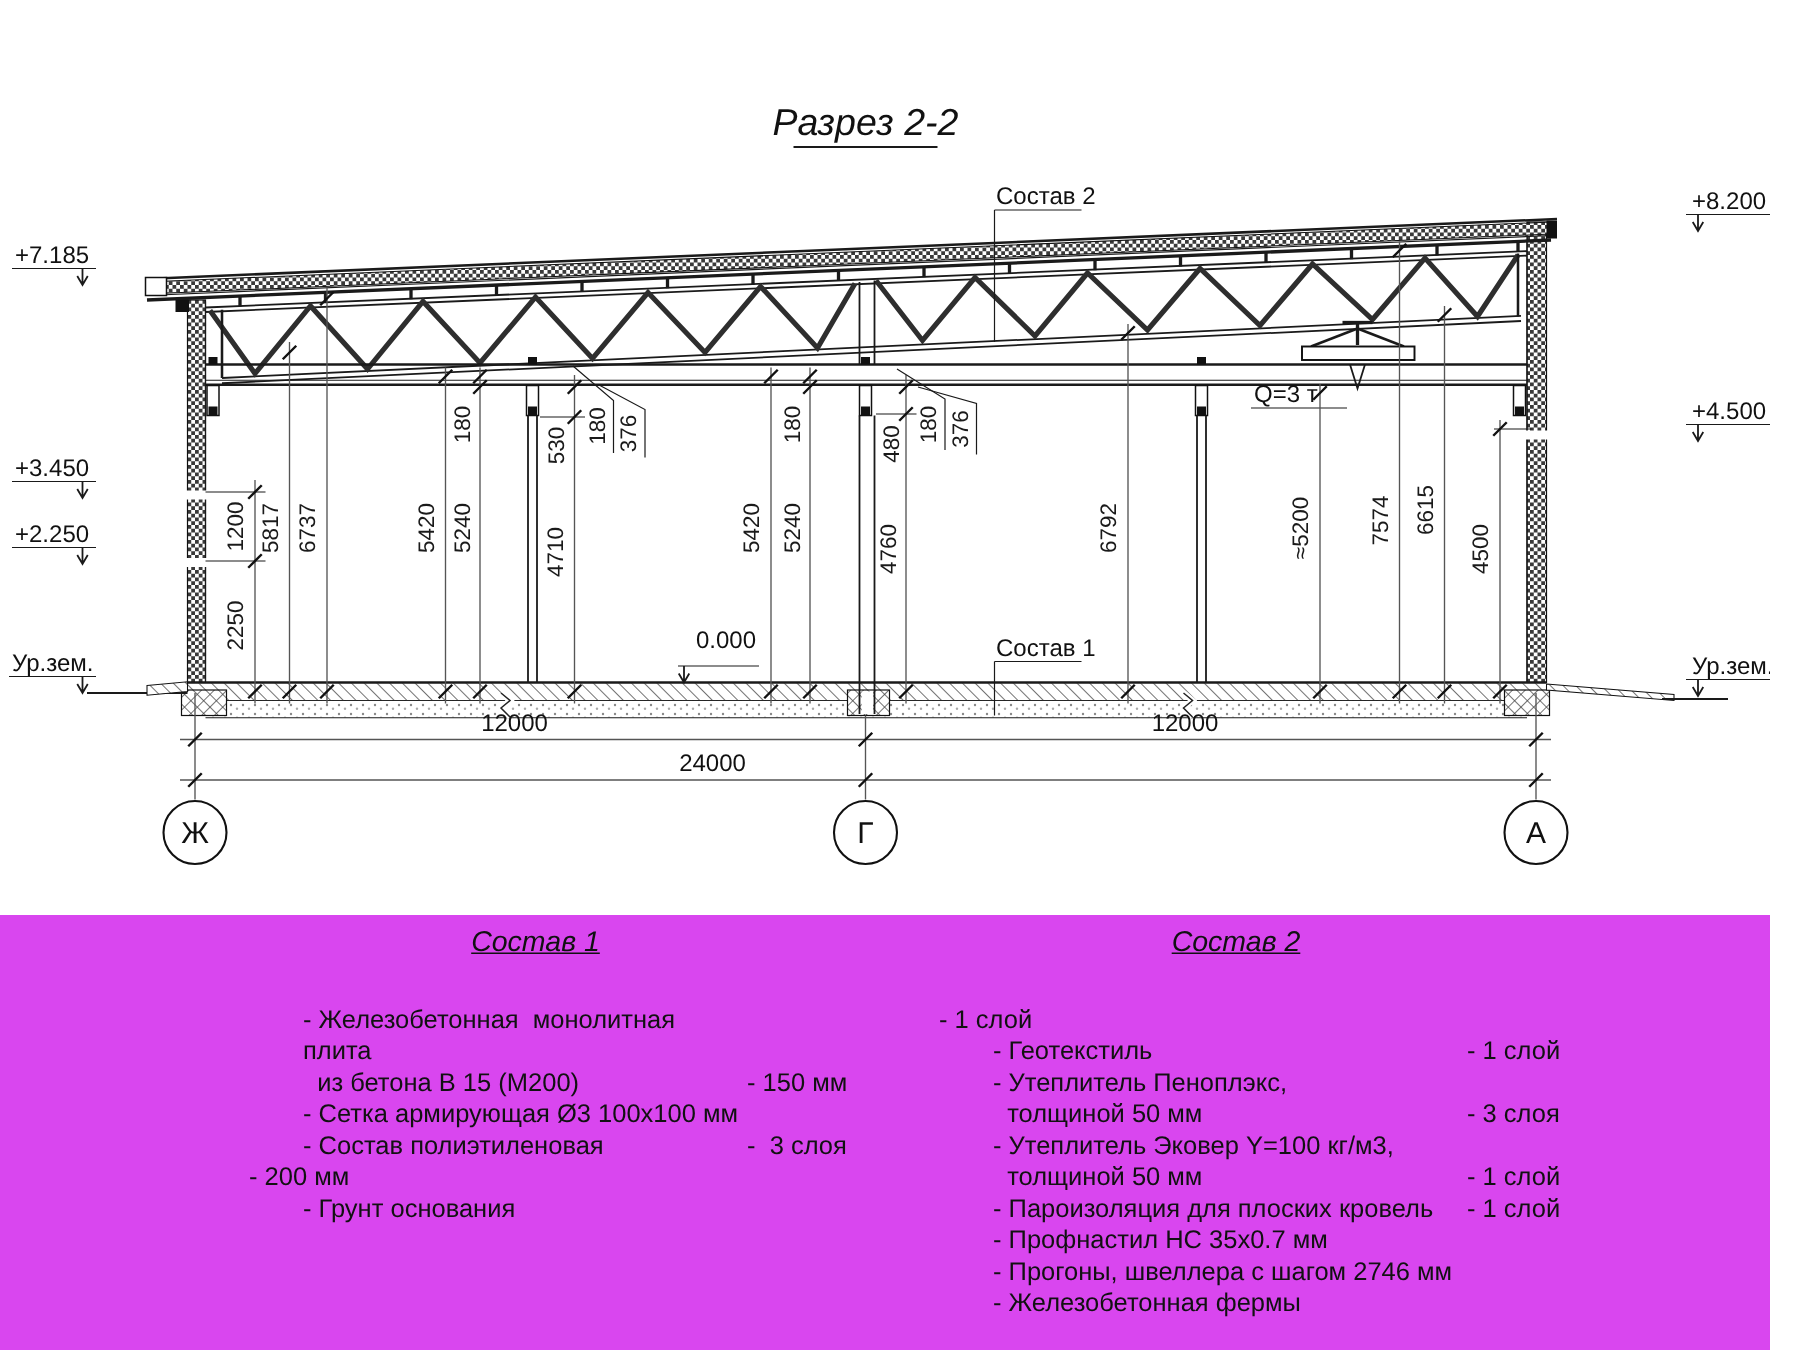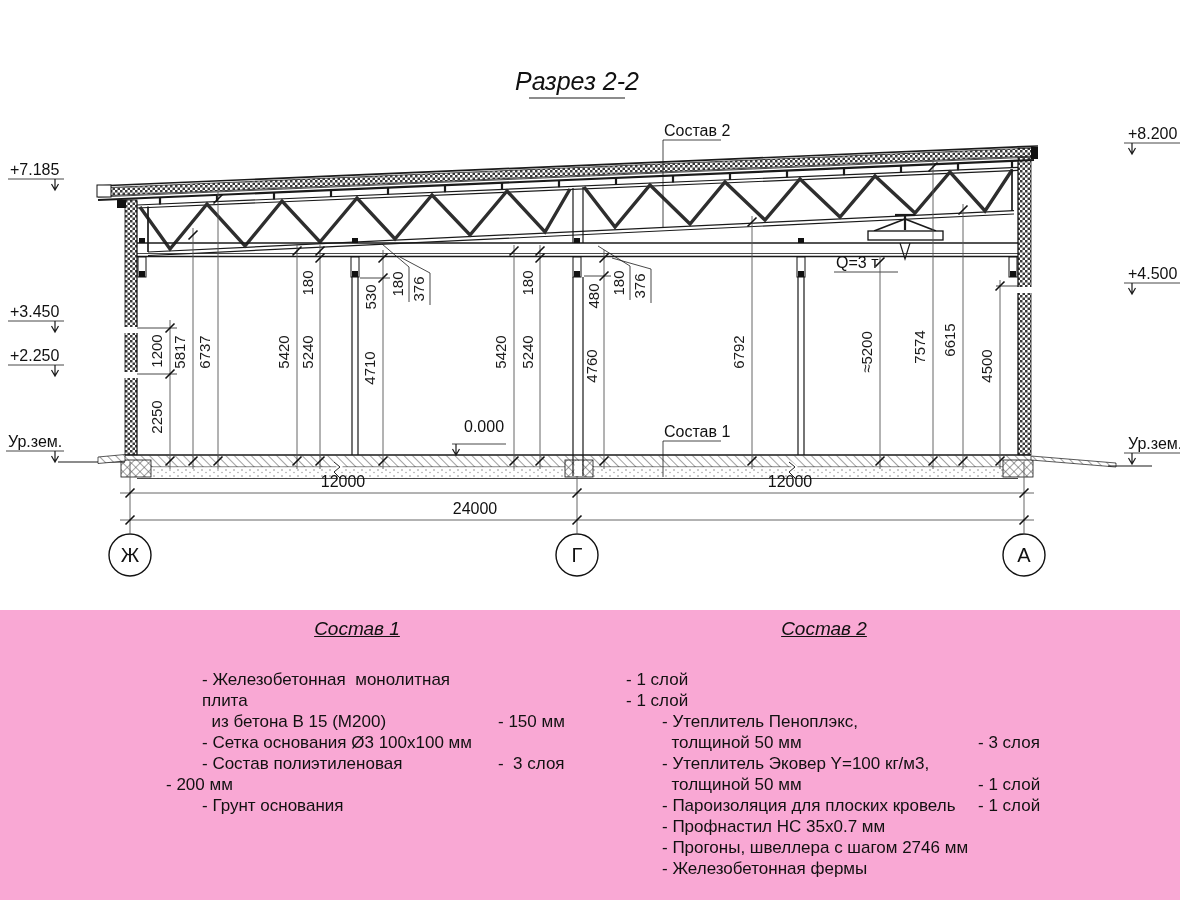--- a/index.html
+++ b/index.html
@@ -1,16 +1,16 @@
 <!DOCTYPE html>
 <html><head>
 <meta charset="utf-8">
 <style>
   html,body{margin:0;padding:0;background:#fff;}
-  #page{position:relative;width:1180px;height:900px;background:#f9a8d4;overflow:hidden;
+  #page{position:relative;width:1180px;height:900px;background:#d946ef;overflow:hidden;
         font-family:"Liberation Sans",sans-serif;color:#111;}
   svg{position:absolute;left:0;top:0;}
   
   .s05{stroke:#1a1a1a;stroke-width:.8;fill:none}
   .s1{stroke:#1a1a1a;stroke-width:1.2;fill:none}
   .s15{stroke:#1a1a1a;stroke-width:1.7;fill:none}
   .s2{stroke:#1a1a1a;stroke-width:2.2;fill:none}
   .dim{stroke:#555;stroke-width:.9;fill:none}
   .tk{stroke:#111;stroke-width:1.6}
   .diag{stroke:#2e2e2e;stroke-width:3.4;fill:none;stroke-linecap:butt}
@@ -370,21 +370,21 @@
 </svg>
 
   <div class="mlist" id="sostav1">
     <p class="mhead"><span>Состав 1</span></p>
     <div class="mrow">
         <span class="mtext">- Железобетонная  монолитная плита
   из бетона В 15 (М200)</span>
         <span class="mval">- 150 мм</span>
       </div>
     <div class="mrow">
-        <span class="mtext">- Сетка основания Ø3 100х100 мм</span>
+        <span class="mtext">- Сетка армирующая Ø3 100х100 мм</span>
         <span class="mval"></span>
       </div>
     <div class="mrow">
         <span class="mtext">- Состав полиэтиленовая</span>
         <span class="mval">-  3 слоя</span>
       </div>
     <div class="mrow">
         <span class="mval">- 200 мм</span>
       </div>
     <div class="mrow">
@@ -392,20 +392,21 @@
         <span class="mval"></span>
       </div>
   </div>
 
   <div class="mlist" id="sostav2">
     <p class="mhead"><span>Состав 2</span></p>
     <div class="mrow">
         <span class="mval">- 1 слой</span>
       </div>
     <div class="mrow">
+        <span class="mtext">- Геотекстиль</span>
         <span class="mval">- 1 слой</span>
       </div>
     <div class="mrow">
         <span class="mtext">- Утеплитель Пеноплэкс,
   толщиной 50 мм</span>
         <span class="mval">- 3 слоя</span>
       </div>
     <div class="mrow">
         <span class="mtext">- Утеплитель Эковер Y=100 кг/м3,
   толщиной 50 мм</span>

